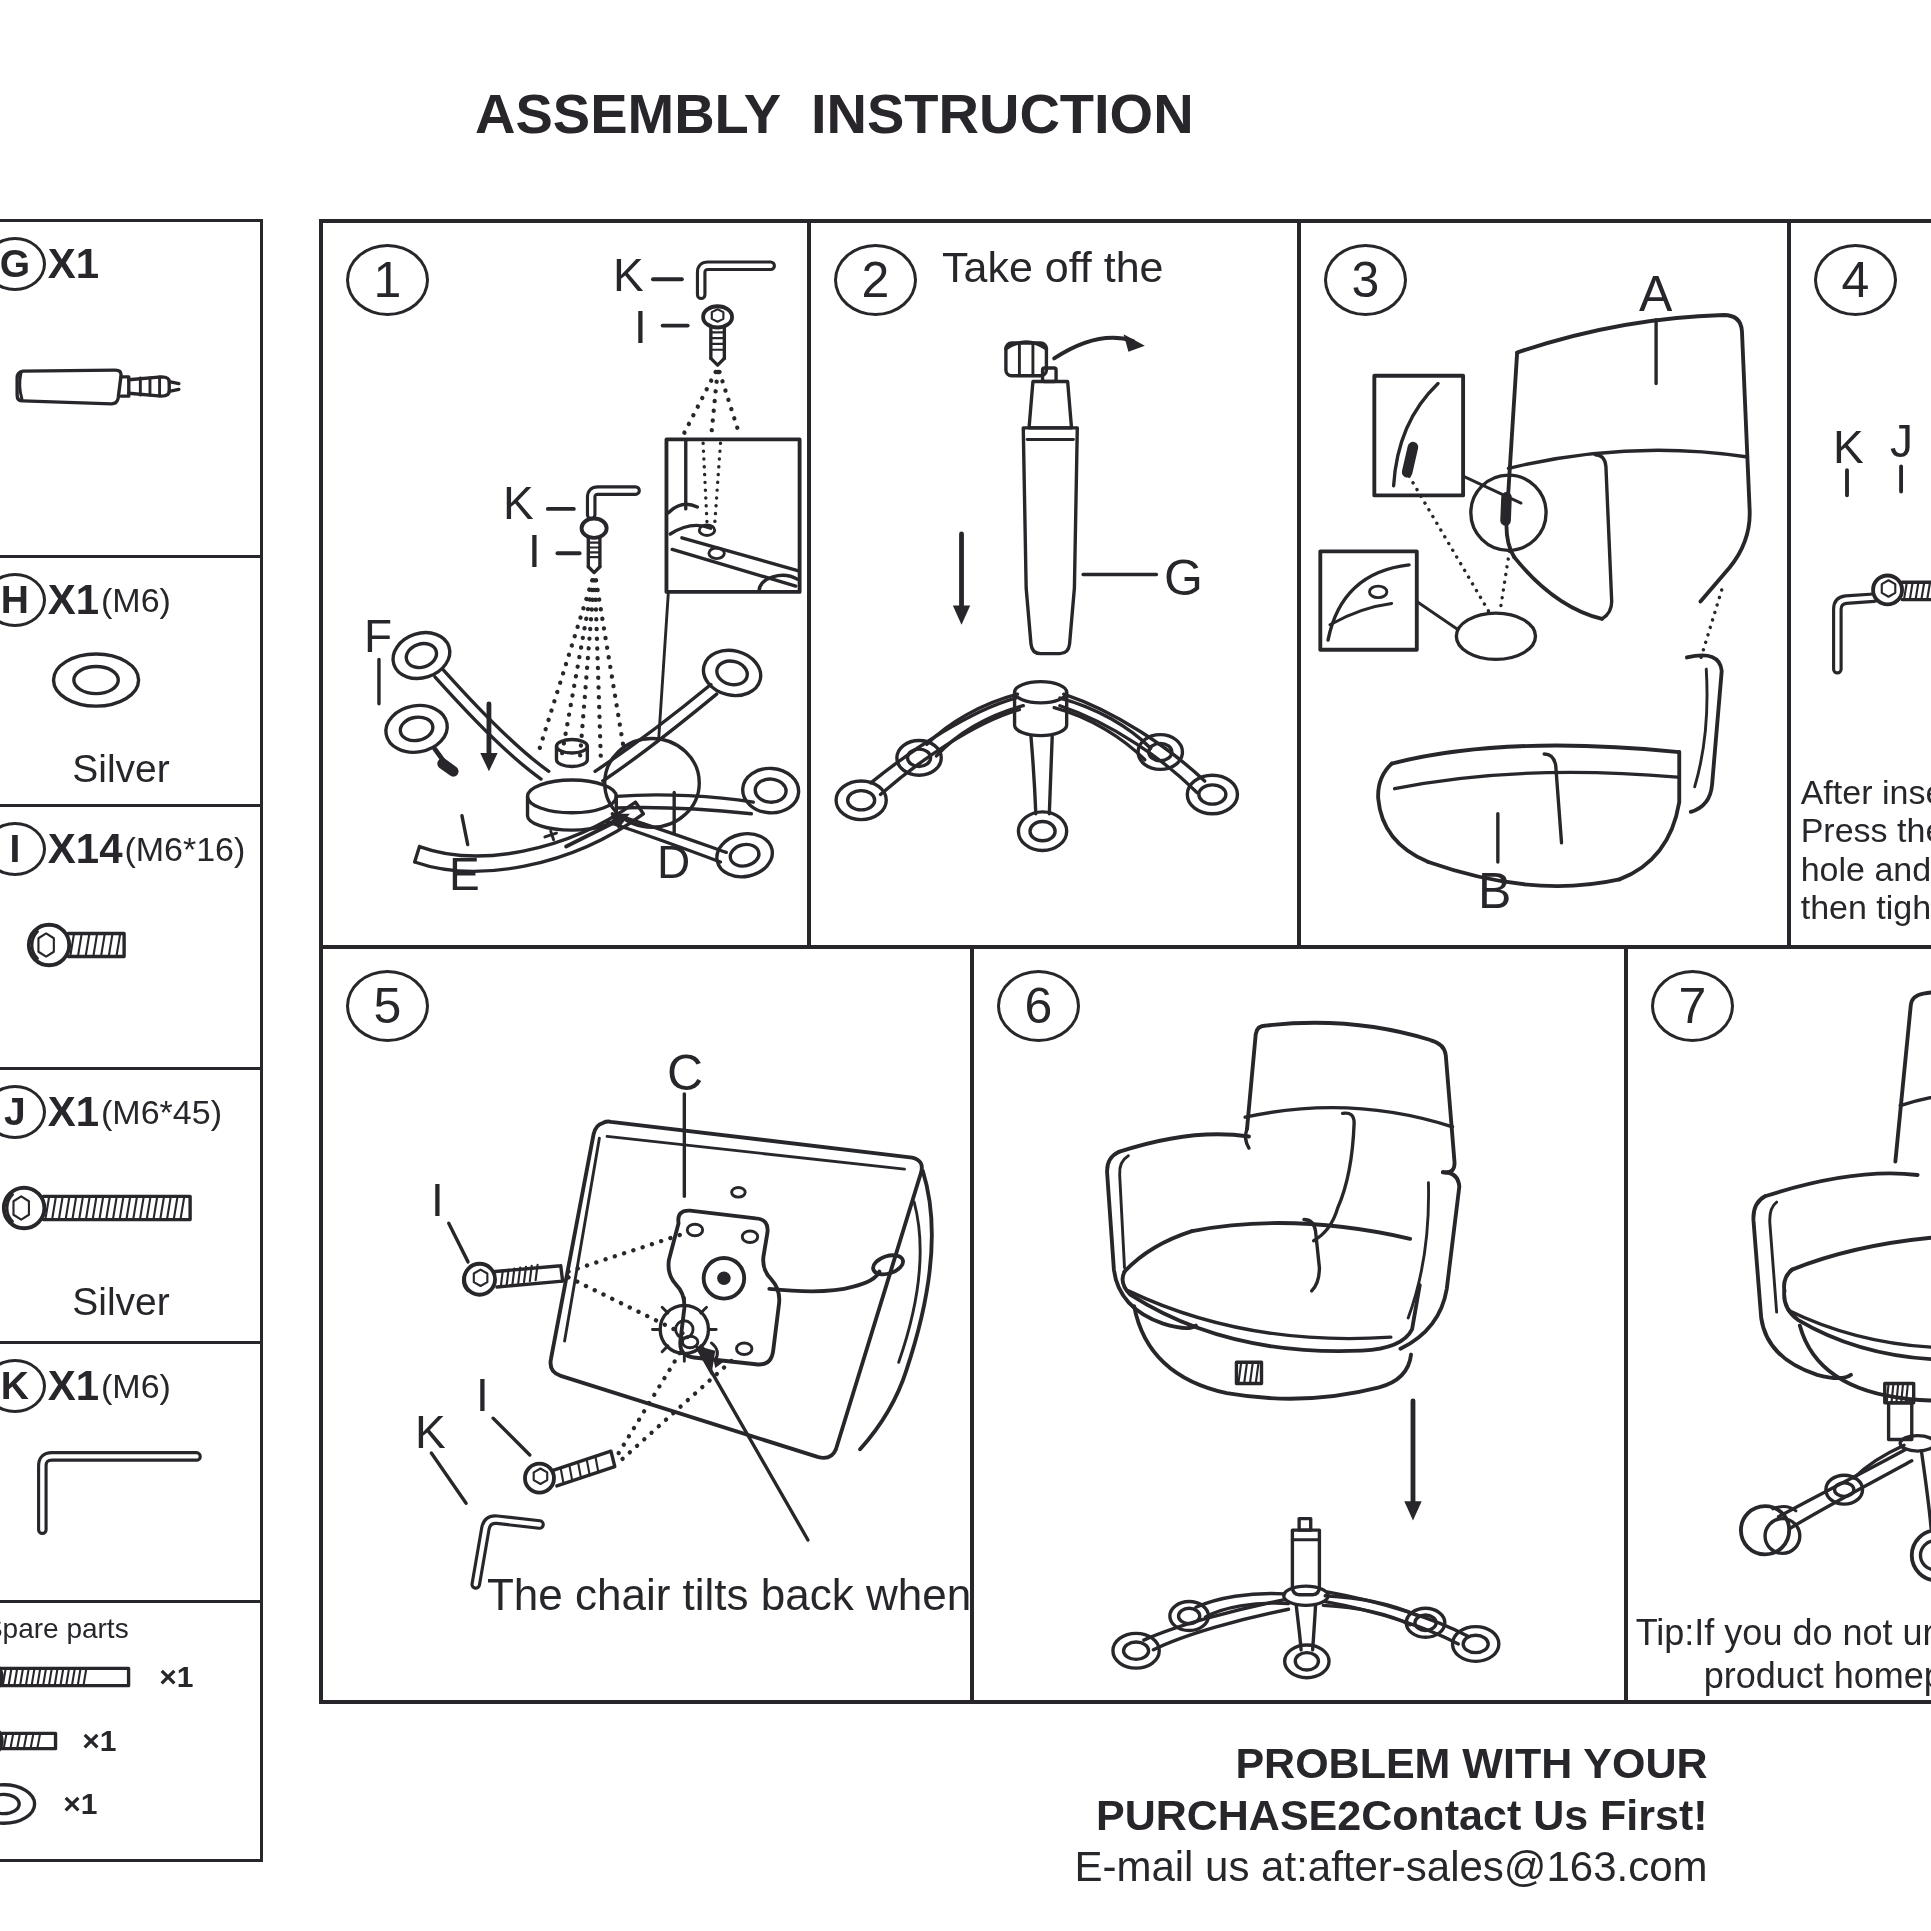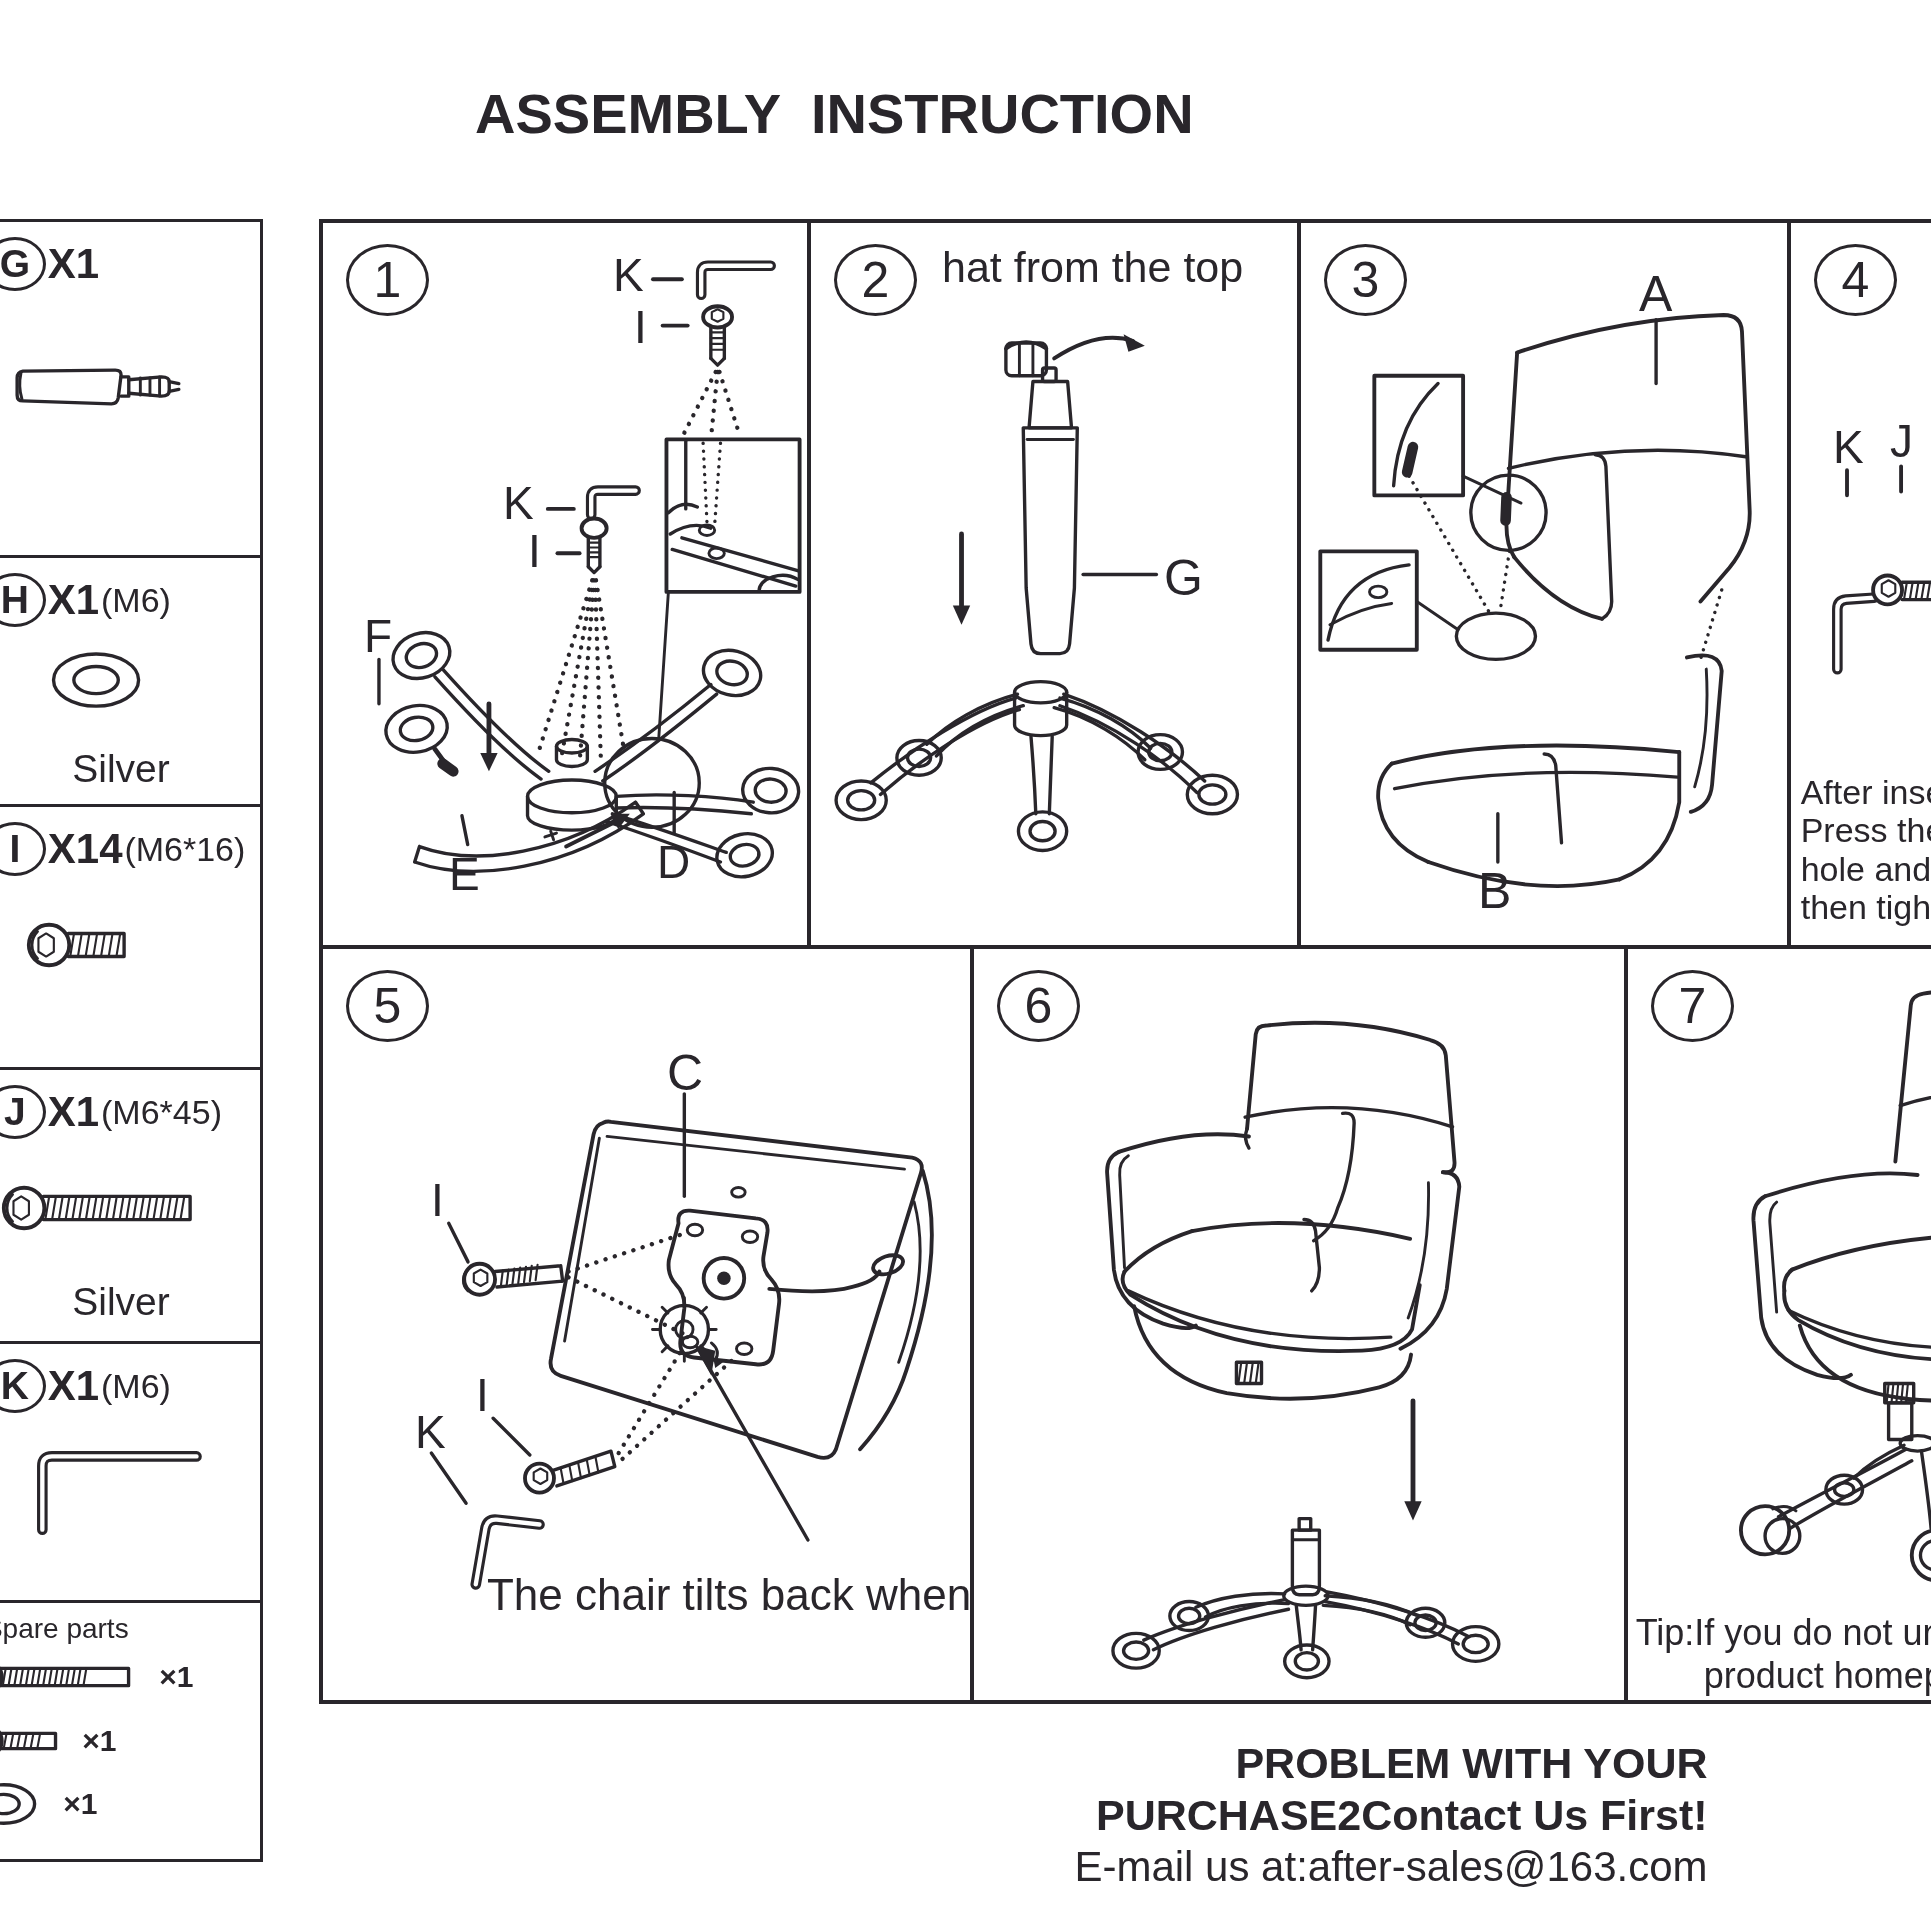--- a/index.html
+++ b/index.html
@@ -275,21 +275,21 @@
         <ellipse class="med" cx="240" cy="630" rx="13" ry="10"></ellipse>
       <path class="med" d="M258,492 C296,502 330,522 352,544 M252,502 C290,512 324,534 346,556"></path>
       <ellipse class="med" cx="362" cy="548" rx="23" ry="18"></ellipse>
         <ellipse class="med" cx="362" cy="548" rx="12" ry="9"></ellipse>
       <path class="med" d="M262,488 C316,506 372,544 408,578 M258,500 C312,518 366,556 400,590"></path>
       <ellipse class="med" cx="416" cy="592" rx="26" ry="20"></ellipse>
         <ellipse class="med" cx="416" cy="592" rx="14" ry="10"></ellipse>
     </svg>
     <span class="stepnum">2</span>
     <div class="cap" style="left:131px;top:19.3px;">
-      <div>hat from the top</div>
+      <div>Take off the</div>
     </div>
     <span class="lbl" style="left:353px;top:326px;font-size:50px;">G</span>
   </div>
 
   <div class="panel" style="left:1297px;top:219px;width:495px;height:731px;">
     <svg width="495" height="731" viewBox="0 0 513 757">
       <path class="med" d="M368,100 V166"></path>
 
       <path d="M224,134 Q330,98 438,95 Q456,95 457,112 L465,298 Q466,330 444,357 L414,392"></path>
       <path d="M224,134 L213,308 Q212,332 221,346"></path>

